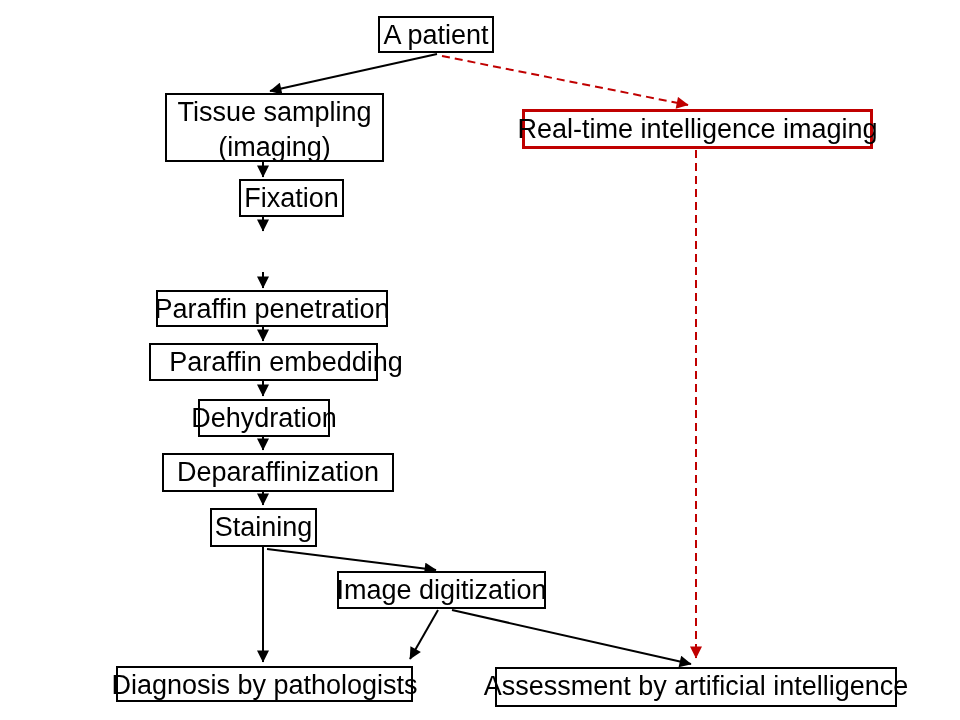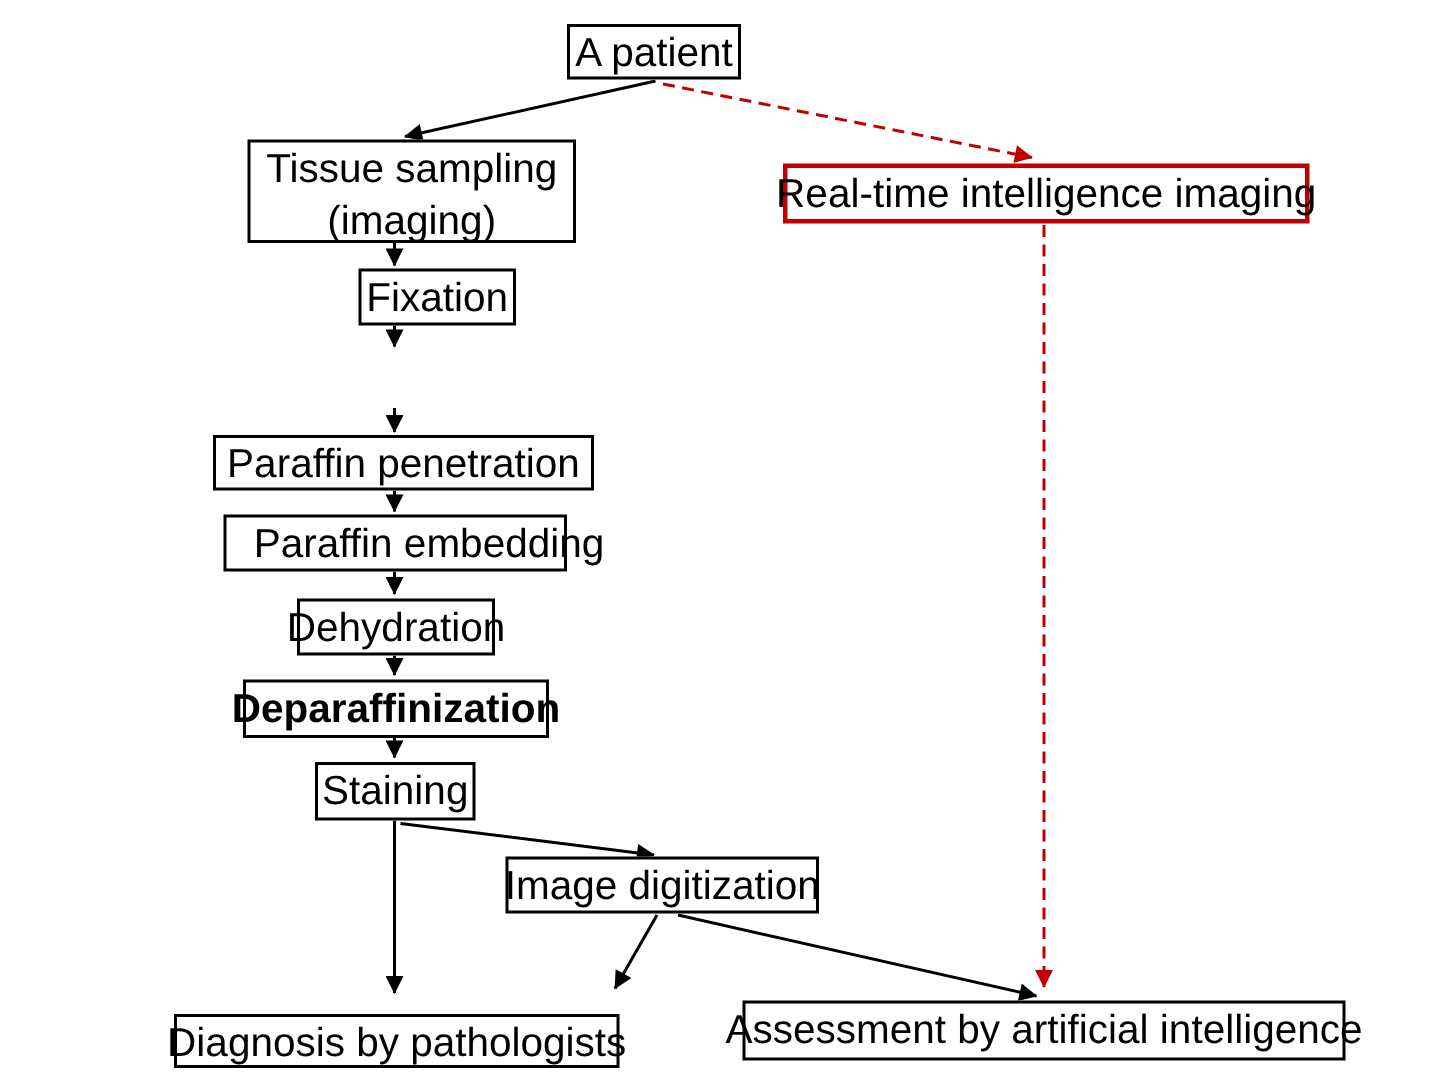--- a/index.html
+++ b/index.html
@@ -87,45 +87,45 @@
   <div class="node" style="left:165px; top:93px; width:219px; height:69px;">
     <span>Tissue sampling</span>
     <span>(imaging)</span>
   </div>
 
   <div class="node" style="left:211px; top:179px; width:105px; height:38px;margin-left:28px;">
     <span>Fixation</span>
   </div>
 
 
-  <div class="node" style="left:142px; top:290px; width:254px; height:37px;">
+  <div class="node" style="left:156px; top:290px; width:232px; height:37px;">
     <span>Paraffin penetration</span>
   </div>
 
   <div class="node" style="left:149px; top:343px; width:229px; height:38px;padding-left:45px;">
     <span>Paraffin embedding</span>
   </div>
 
   <div class="node" style="left:198px; top:399px; width:132px; height:38px;">
     <span>Dehydration</span>
   </div>
 
-  <div class="node" style="left:162px; top:453px; width:204px; height:39px;font-weight:bold;">
+  <div class="node" style="left:162px; top:453px; width:232px; height:39px;">
     <span>Deparaffinization</span>
   </div>
 
   <div class="node" style="left:210px; top:508px; width:107px; height:39px;">
     <span>Staining</span>
   </div>
 
   <div class="node" style="left:337px; top:571px; width:209px; height:38px;">
     <span>Image digitization</span>
   </div>
 
-  <div class="node" style="left:116px; top:666px; width:297px; height:36px;margin-top:10px;">
+  <div class="node" style="left:116px; top:666px; width:297px; height:36px;">
     <span>Diagnosis by pathologists</span>
   </div>
 
   <div class="node accent-node" style="left:522px; top:109px; width:351px; height:40px;">
     <span>Real-time intelligence imaging</span>
   </div>
 
   <div class="node" style="left:495px; top:667px; width:402px; height:40px;">
     <span>Assessment by artificial intelligence</span>
   </div>

